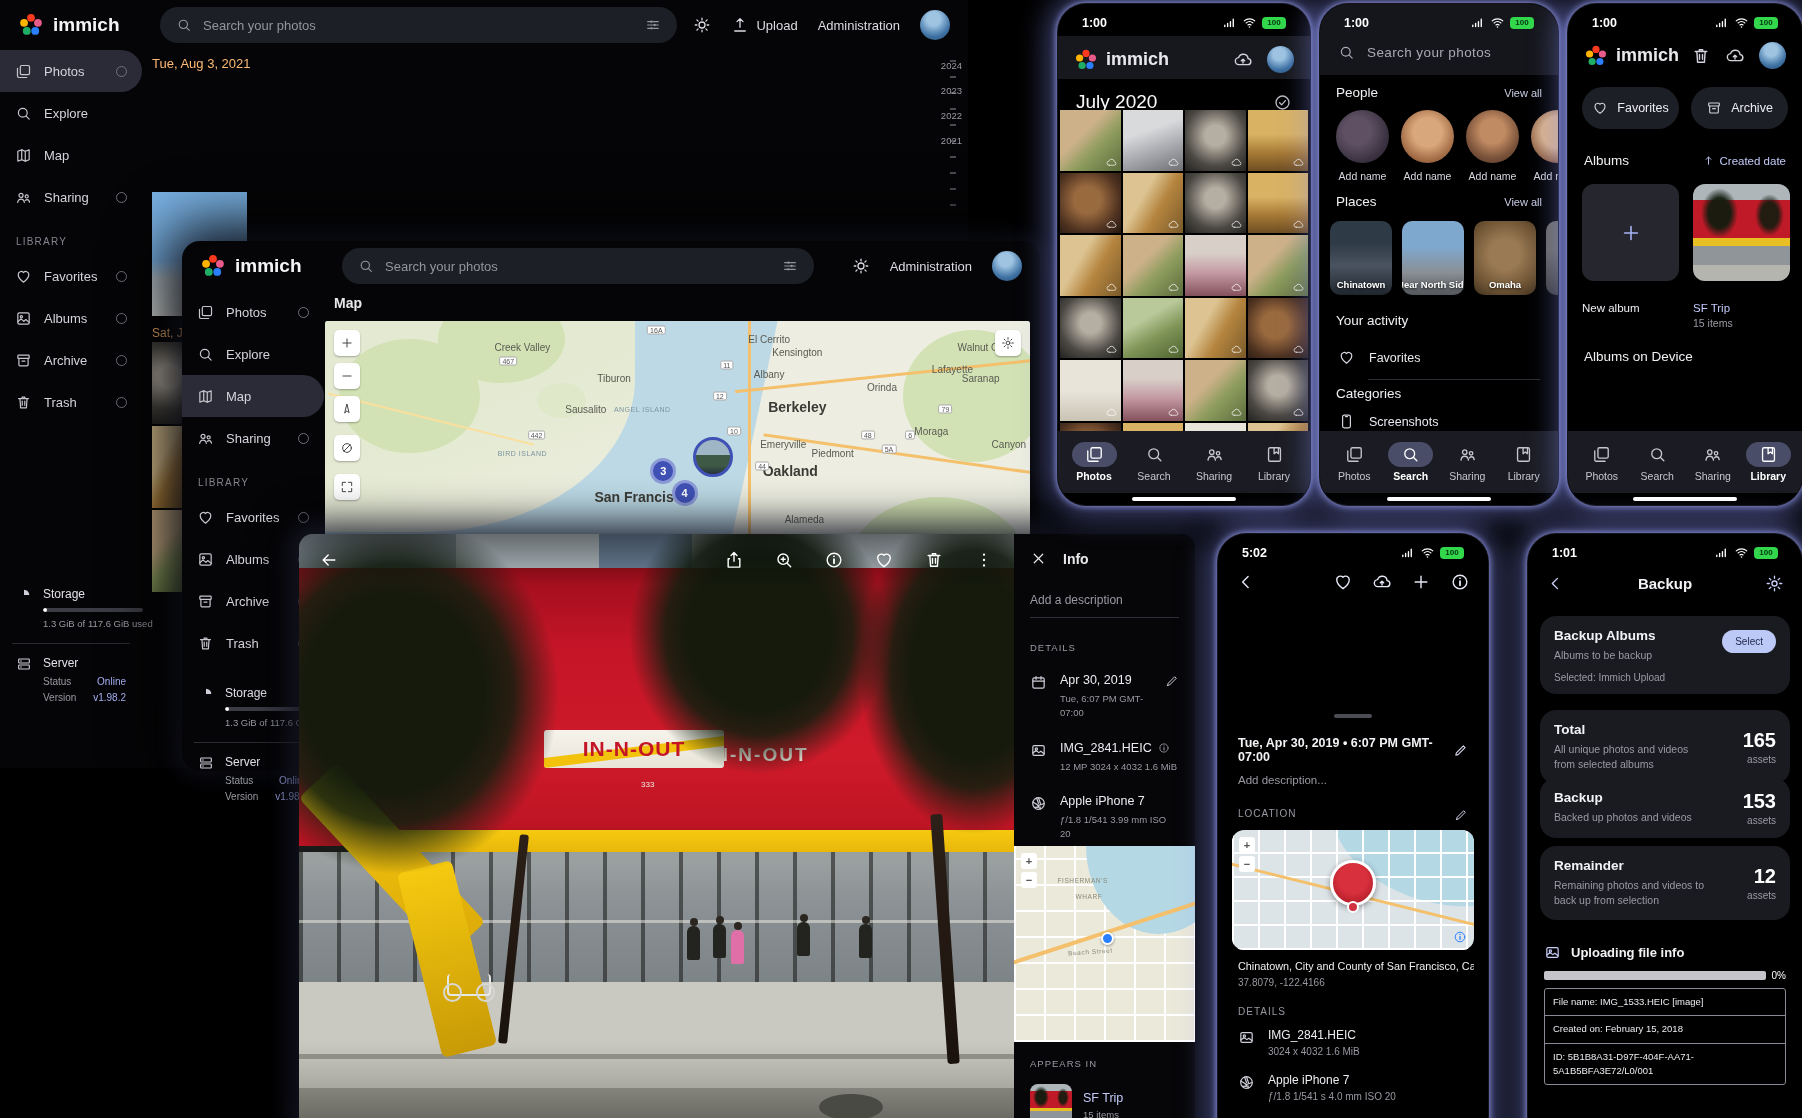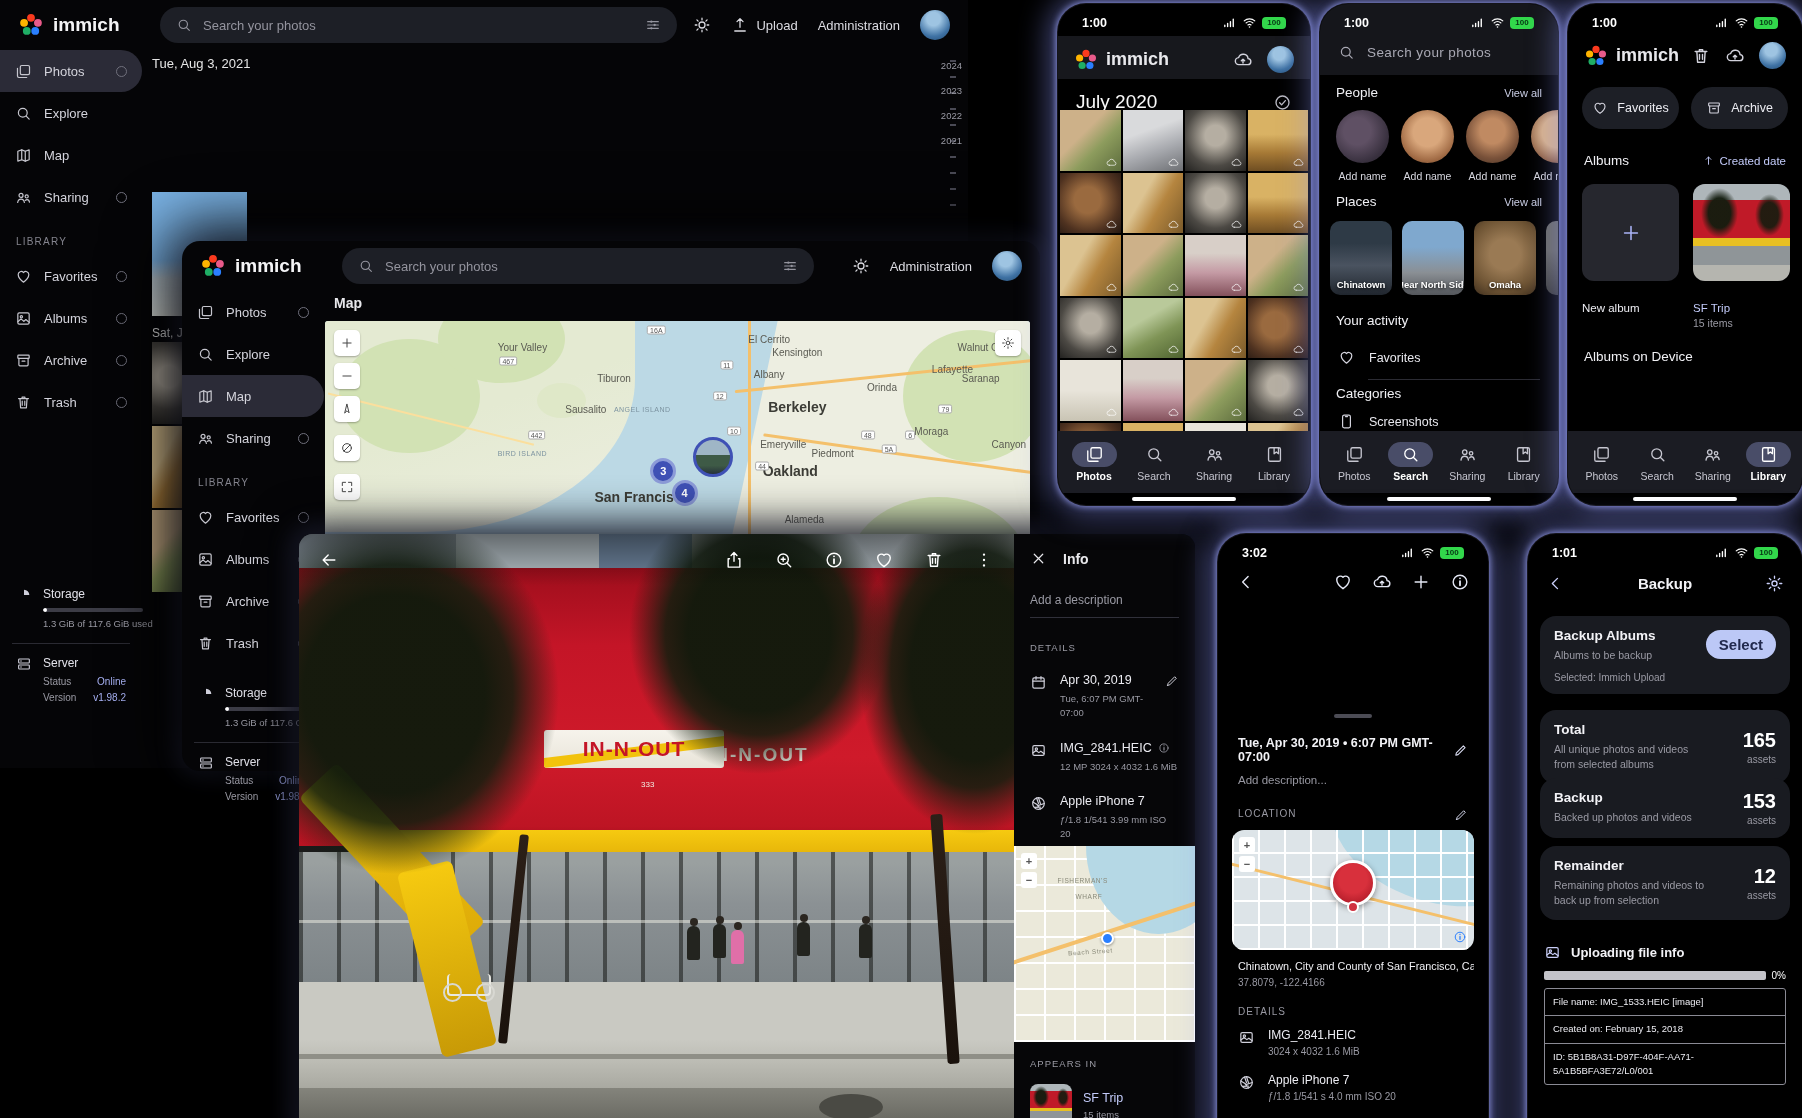--- a/index.html
+++ b/index.html
@@ -34,21 +34,21 @@
 .sbar i{display:block;height:100%;background:#fff;border-radius:2px}
 .sused{font-size:9.5px;color:#9a9aa4;margin-top:6px;white-space:nowrap}
 .sdiv{border-top:1px solid #2a2a32;margin:10px 12px}
 .srv{padding:2px 16px;display:flex;gap:11px}
 .srv .ic{width:16px;height:16px;color:#cfcfda}
 .srvrows{flex:1}
 .srvtitle{font-size:12px;color:#e2e2ea;margin-bottom:6px}
 .srow{display:flex;justify-content:space-between;font-size:10px;color:#9a9aa4;margin-bottom:5px}
 .srow b{color:var(--accent,#aab4f8);font-weight:normal}
 
-.daterow{position:absolute;font-size:13px;color:#e5e5e5}
+.daterow{position:absolute;font-size:13px;color:#fdba74}
 .prow{position:absolute;display:flex;gap:2px;overflow:hidden}
 .ptile{height:100%;flex:none}
 .scrub{position:absolute;display:flex;flex-direction:column;gap:10px;align-items:flex-end;font-size:9.5px;color:#9a9aa4}
 .scrub .yr{padding:2px 0}
 .tickbg{position:absolute;width:6px;background:repeating-linear-gradient(180deg,#4a4a55 0 2px,transparent 2px 16px)}
 
 .c1{background:linear-gradient(90deg,rgba(70,72,66,.55) 0 10%,transparent 10% 55%,rgba(90,92,86,.5) 55% 72%,transparent 72%),linear-gradient(180deg,#8fb9e6 0 30%,#d8d3c2 48%,#8d8d83 76%,#5c5b53)}
 .c2{background:linear-gradient(200deg,#2c6cb2 0 35%,#6f9fd0 55%,#a9bdd2 75%,#c3cdd8)}
 .c3{background:linear-gradient(90deg,rgba(80,84,80,.5) 0 8%,transparent 8% 80%,rgba(70,74,70,.45) 80%),linear-gradient(180deg,#a5cdf2 0 38%,#cfc9ba 52%,#8e8c84 78%,#67655e)}
 .c4{background:linear-gradient(90deg,rgba(60,64,62,.5) 0 22%,transparent 22% 66%,rgba(110,112,106,.5) 66%),linear-gradient(180deg,#9cc2ea 0 34%,#c9c4b6 55%,#85837b 80%,#5f5e56)}
@@ -222,21 +222,21 @@
 .grow2 .ic{width:17px;height:17px;color:#cfcfda;margin-top:1px}
 .grow2 .tt{font-size:12px;color:#ececf2}
 .grow2 .sub{font-size:10px;color:#9898a2;margin-top:4px}
 
 .bhead{position:absolute;left:0;right:0;display:flex;align-items:center;padding:0 18px}
 .bhead .ic{width:19px;height:19px;color:#c9cef8}
 .bhead .t{position:absolute;left:0;right:0;text-align:center;font-size:15px;font-weight:bold;color:#f2f2f6}
 .bcard{position:absolute;left:12px;right:12px;background:#191b21;border-radius:16px;padding:12px 14px}
 .bcard .bt{font-size:13.5px;font-weight:bold;color:#f2f2f6}
 .bcard .bs{font-size:10.5px;color:#9a9aa4;margin-top:5px;line-height:1.45}
-.selbtn{position:absolute;right:14px;top:14px;background:#bcc8f6;color:#222a4e;font-size:15px;font-weight:bold;border-radius:15px;padding:6px 13px}
+.selbtn{position:absolute;right:14px;top:14px;background:#bcc8f6;color:#222a4e;font-size:10px;font-weight:normal;border-radius:15px;padding:6px 13px}
 .bsel{font-size:10px;color:#9a9aa4;margin-top:9px}
 .statflex{display:flex;justify-content:space-between;align-items:center}
 .statval{text-align:right}
 .statval .v{font-size:20px;font-weight:bold;color:#fff}
 .statval .u{font-size:10px;color:#9a9aa4;margin-top:2px}
 .uprow{position:absolute;left:16px;right:16px;display:flex;align-items:center;gap:10px;font-size:13px;font-weight:bold;color:#f2f2f6}
 .uprow .ic{width:17px;height:17px;color:#c9cef8}
 .upbar{position:absolute;left:16px;right:16px;display:flex;align-items:center;gap:6px}
 .upbar .track{flex:1;height:9px;background:#c4c4ca;border-radius:2px}
 .upbar .pct{font-size:10px;color:#fff}
@@ -643,21 +643,21 @@
     <div class="land" style="left:26%;top:84%;width:46%;height:30%;border-radius:40% 30% 0 0"></div>
     <div class="land" style="left:62%;top:88%;width:18%;height:16%;border-radius:40%"></div>
     <div class="land" style="left:30%;top:14%;width:7%;height:8%;border-radius:50%;background:#dfe8c8"></div>
     <div class="road" style="left:60%;top:-2%;width:3px;height:104%"></div>
     <div class="road" style="left:62%;top:30%;width:40%;height:3px;transform:rotate(8deg)"></div>
     <div class="road" style="left:58%;top:12%;width:44%;height:3px;transform:rotate(-6deg)"></div>
     <div class="roadw" style="left:0;top:22%;width:30%;transform:rotate(14deg)"></div>
     <div class="roadw" style="left:40%;top:70%;width:34%;transform:rotate(-10deg)"></div>
     <div>
 
-    <div class="mlabel" style="left: 28%; top: 6%;">Your Valley</div>
+    <div class="mlabel" style="left: 28%; top: 6%;">Creek Valley</div>
         <div class="mlabel" style="left: 41%; top: 13%;">Tiburon</div>
         <div class="mlabel" style="left: 37%; top: 20%;">Sausalito</div>
         <div class="mlabel tiny" style="left: 45%; top: 20%;">ANGEL ISLAND</div>
         <div class="mlabel tiny" style="left: 28%; top: 30%;">BIRD ISLAND</div>
         <div class="mlabel" style="left: 63%; top: 4%;">El Cerrito</div>
         <div class="mlabel" style="left: 67%; top: 7%;">Kensington</div>
         <div class="mlabel" style="left: 63%; top: 12%;">Albany</div>
         <div class="mlabel big" style="left: 67%; top: 16%; margin-top: 16px;">Berkeley</div>
         <div class="mlabel" style="left: 79%; top: 15%;">Orinda</div>
         <div class="mlabel" style="left: 89%; top: 11%;">Lafayette</div>
@@ -1486,21 +1486,21 @@
           </span>
         </span>
         <span>Library</span>
       </div>
     </div>
   <div class="hind"></div>
 </div>
 
 <div class="phone" style="left:1218px;top:534px;width:270px;height:610px;border-radius:28px 28px 0 0">
   <div class="pstatus">
-      <span>3:02</span>
+      <span>5:02</span>
     <span class="sticons">
         <span class="ic">
           <svg viewBox="0 0 24 24">
             <path d="M4.5 18.5v-2.3M9 18.5v-5M13.5 18.5v-8M18 18.5V6.5" stroke-width="2.2"></path>
           </svg>
         </span>
         <span class="ic">
           <svg viewBox="0 0 24 24">
             <path d="M3.5 9.5a12.5 12.5 0 0 1 17 0M6.5 12.8a8.3 8.3 0 0 1 11 0M9.4 16a4.2 4.2 0 0 1 5.2 0"></path>
             <path d="M12 19.2v.01" stroke-width="2.6"></path>

